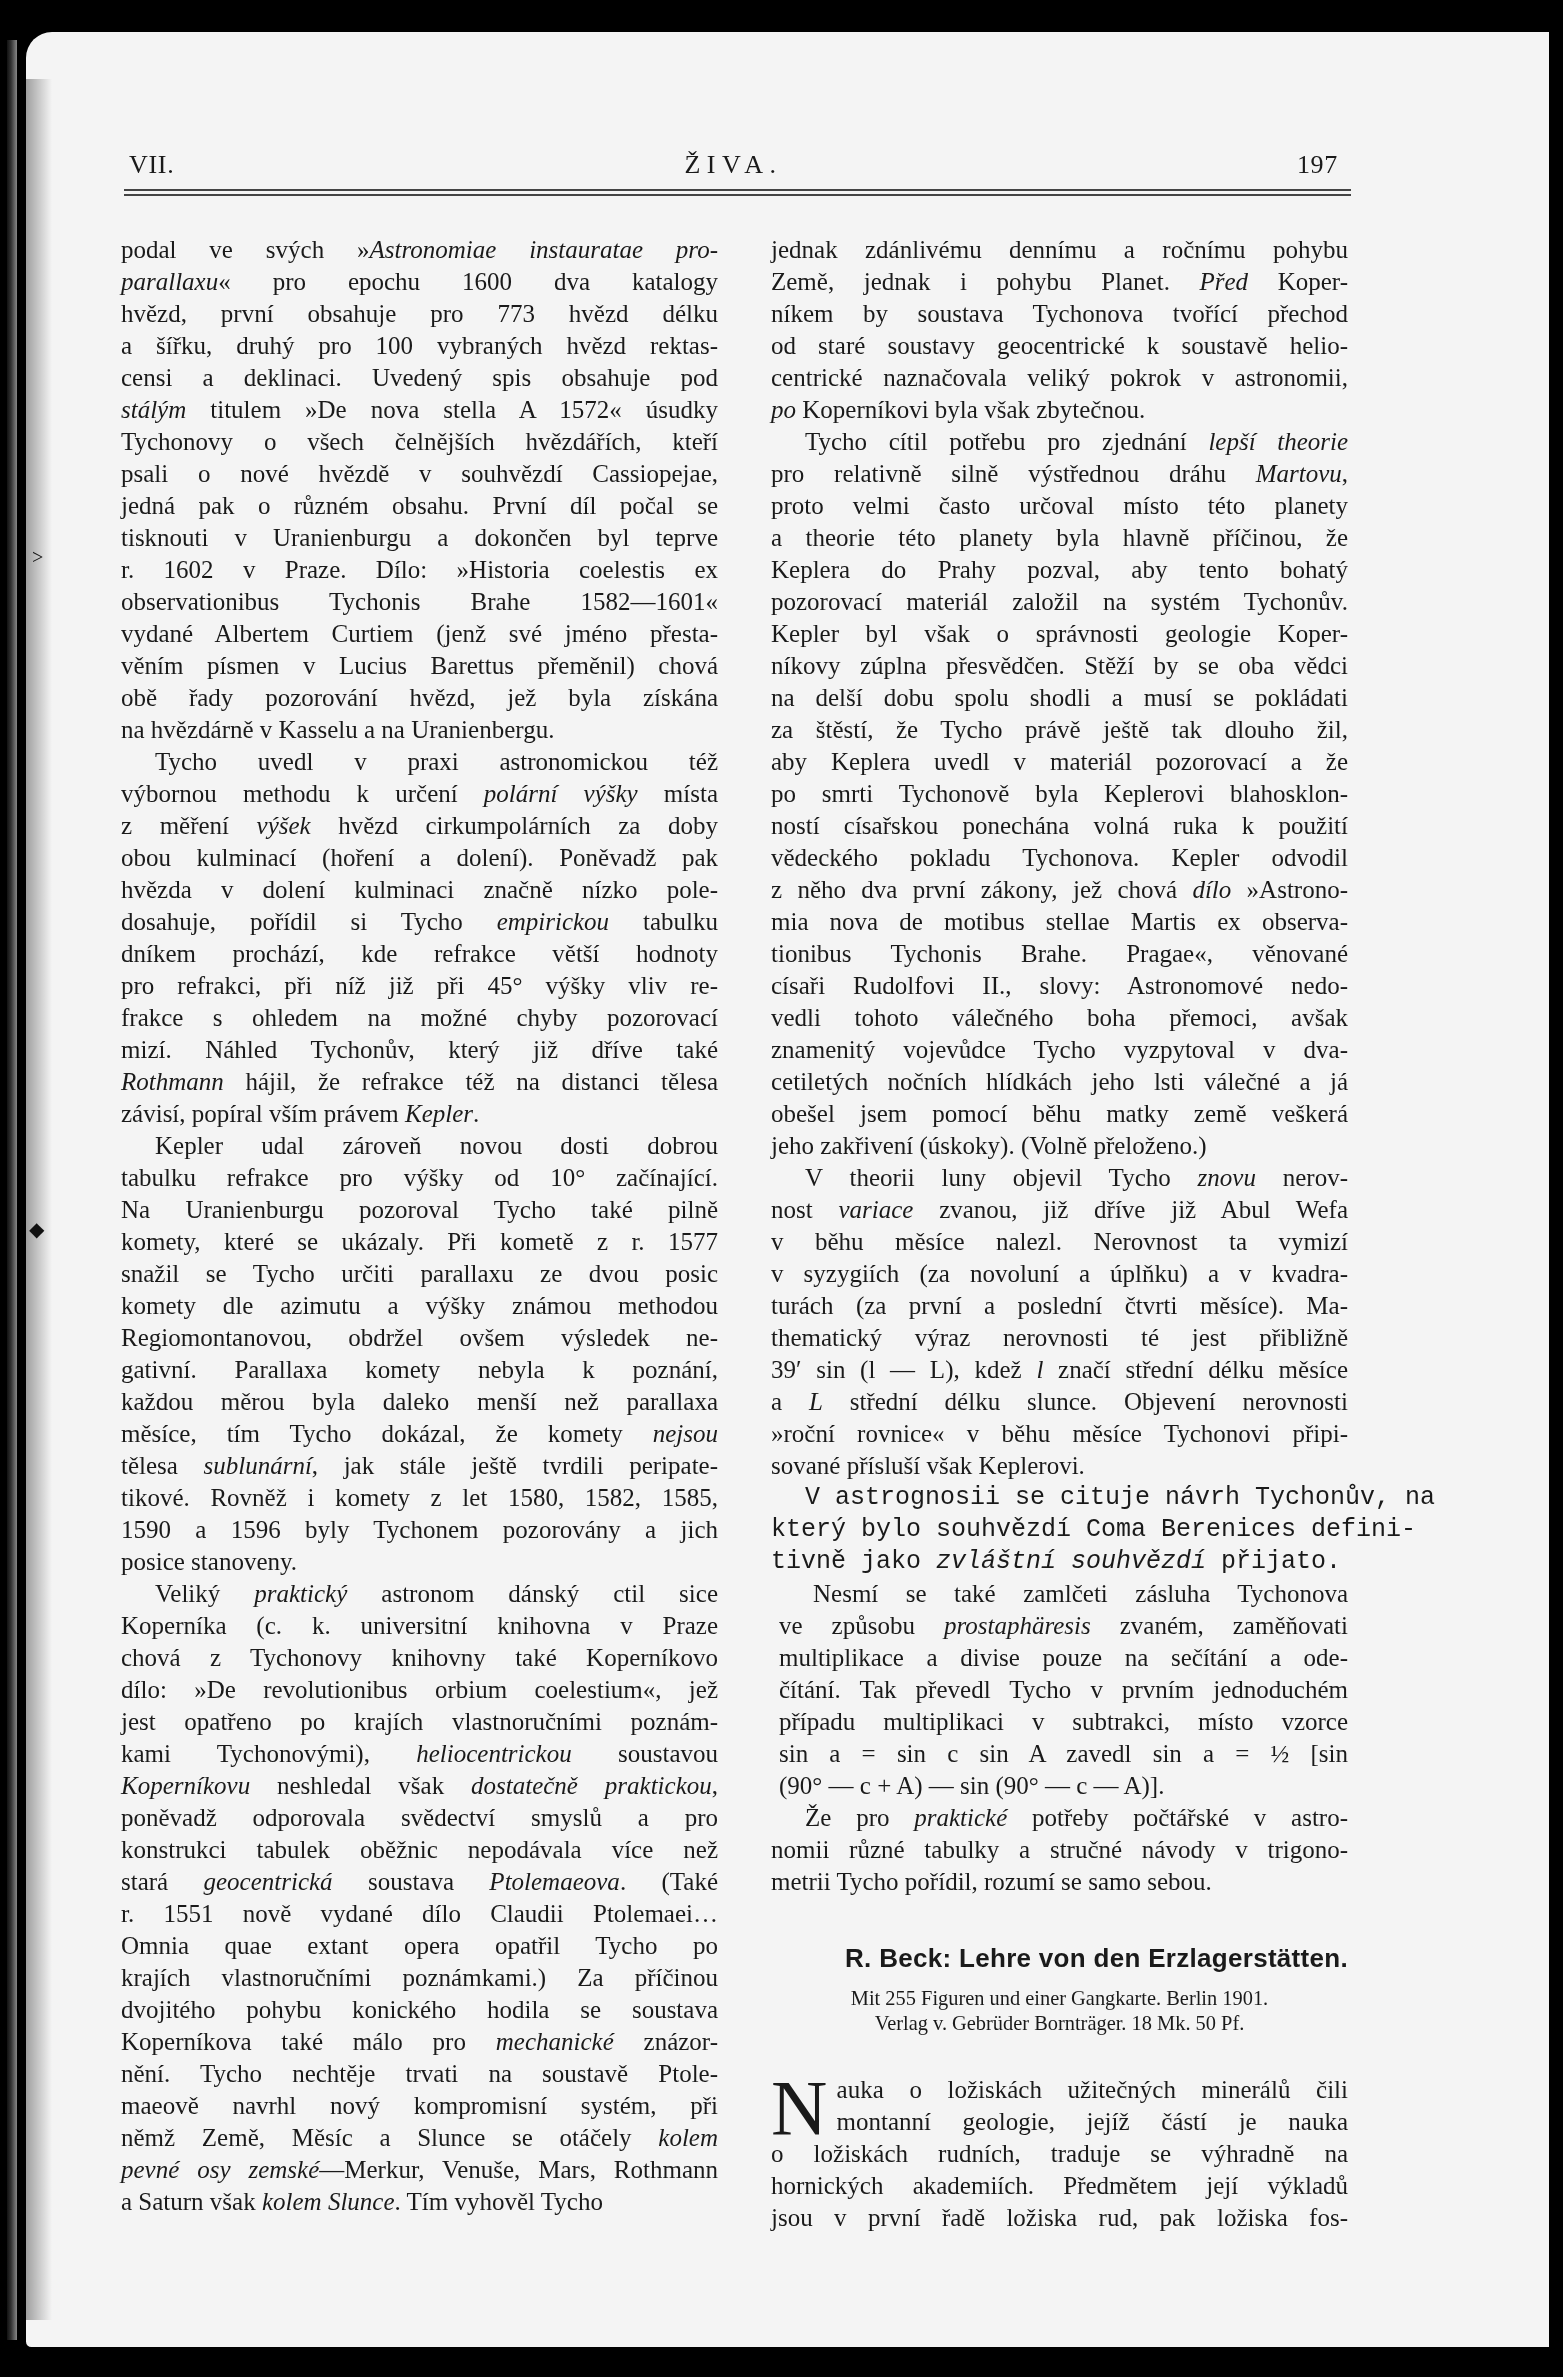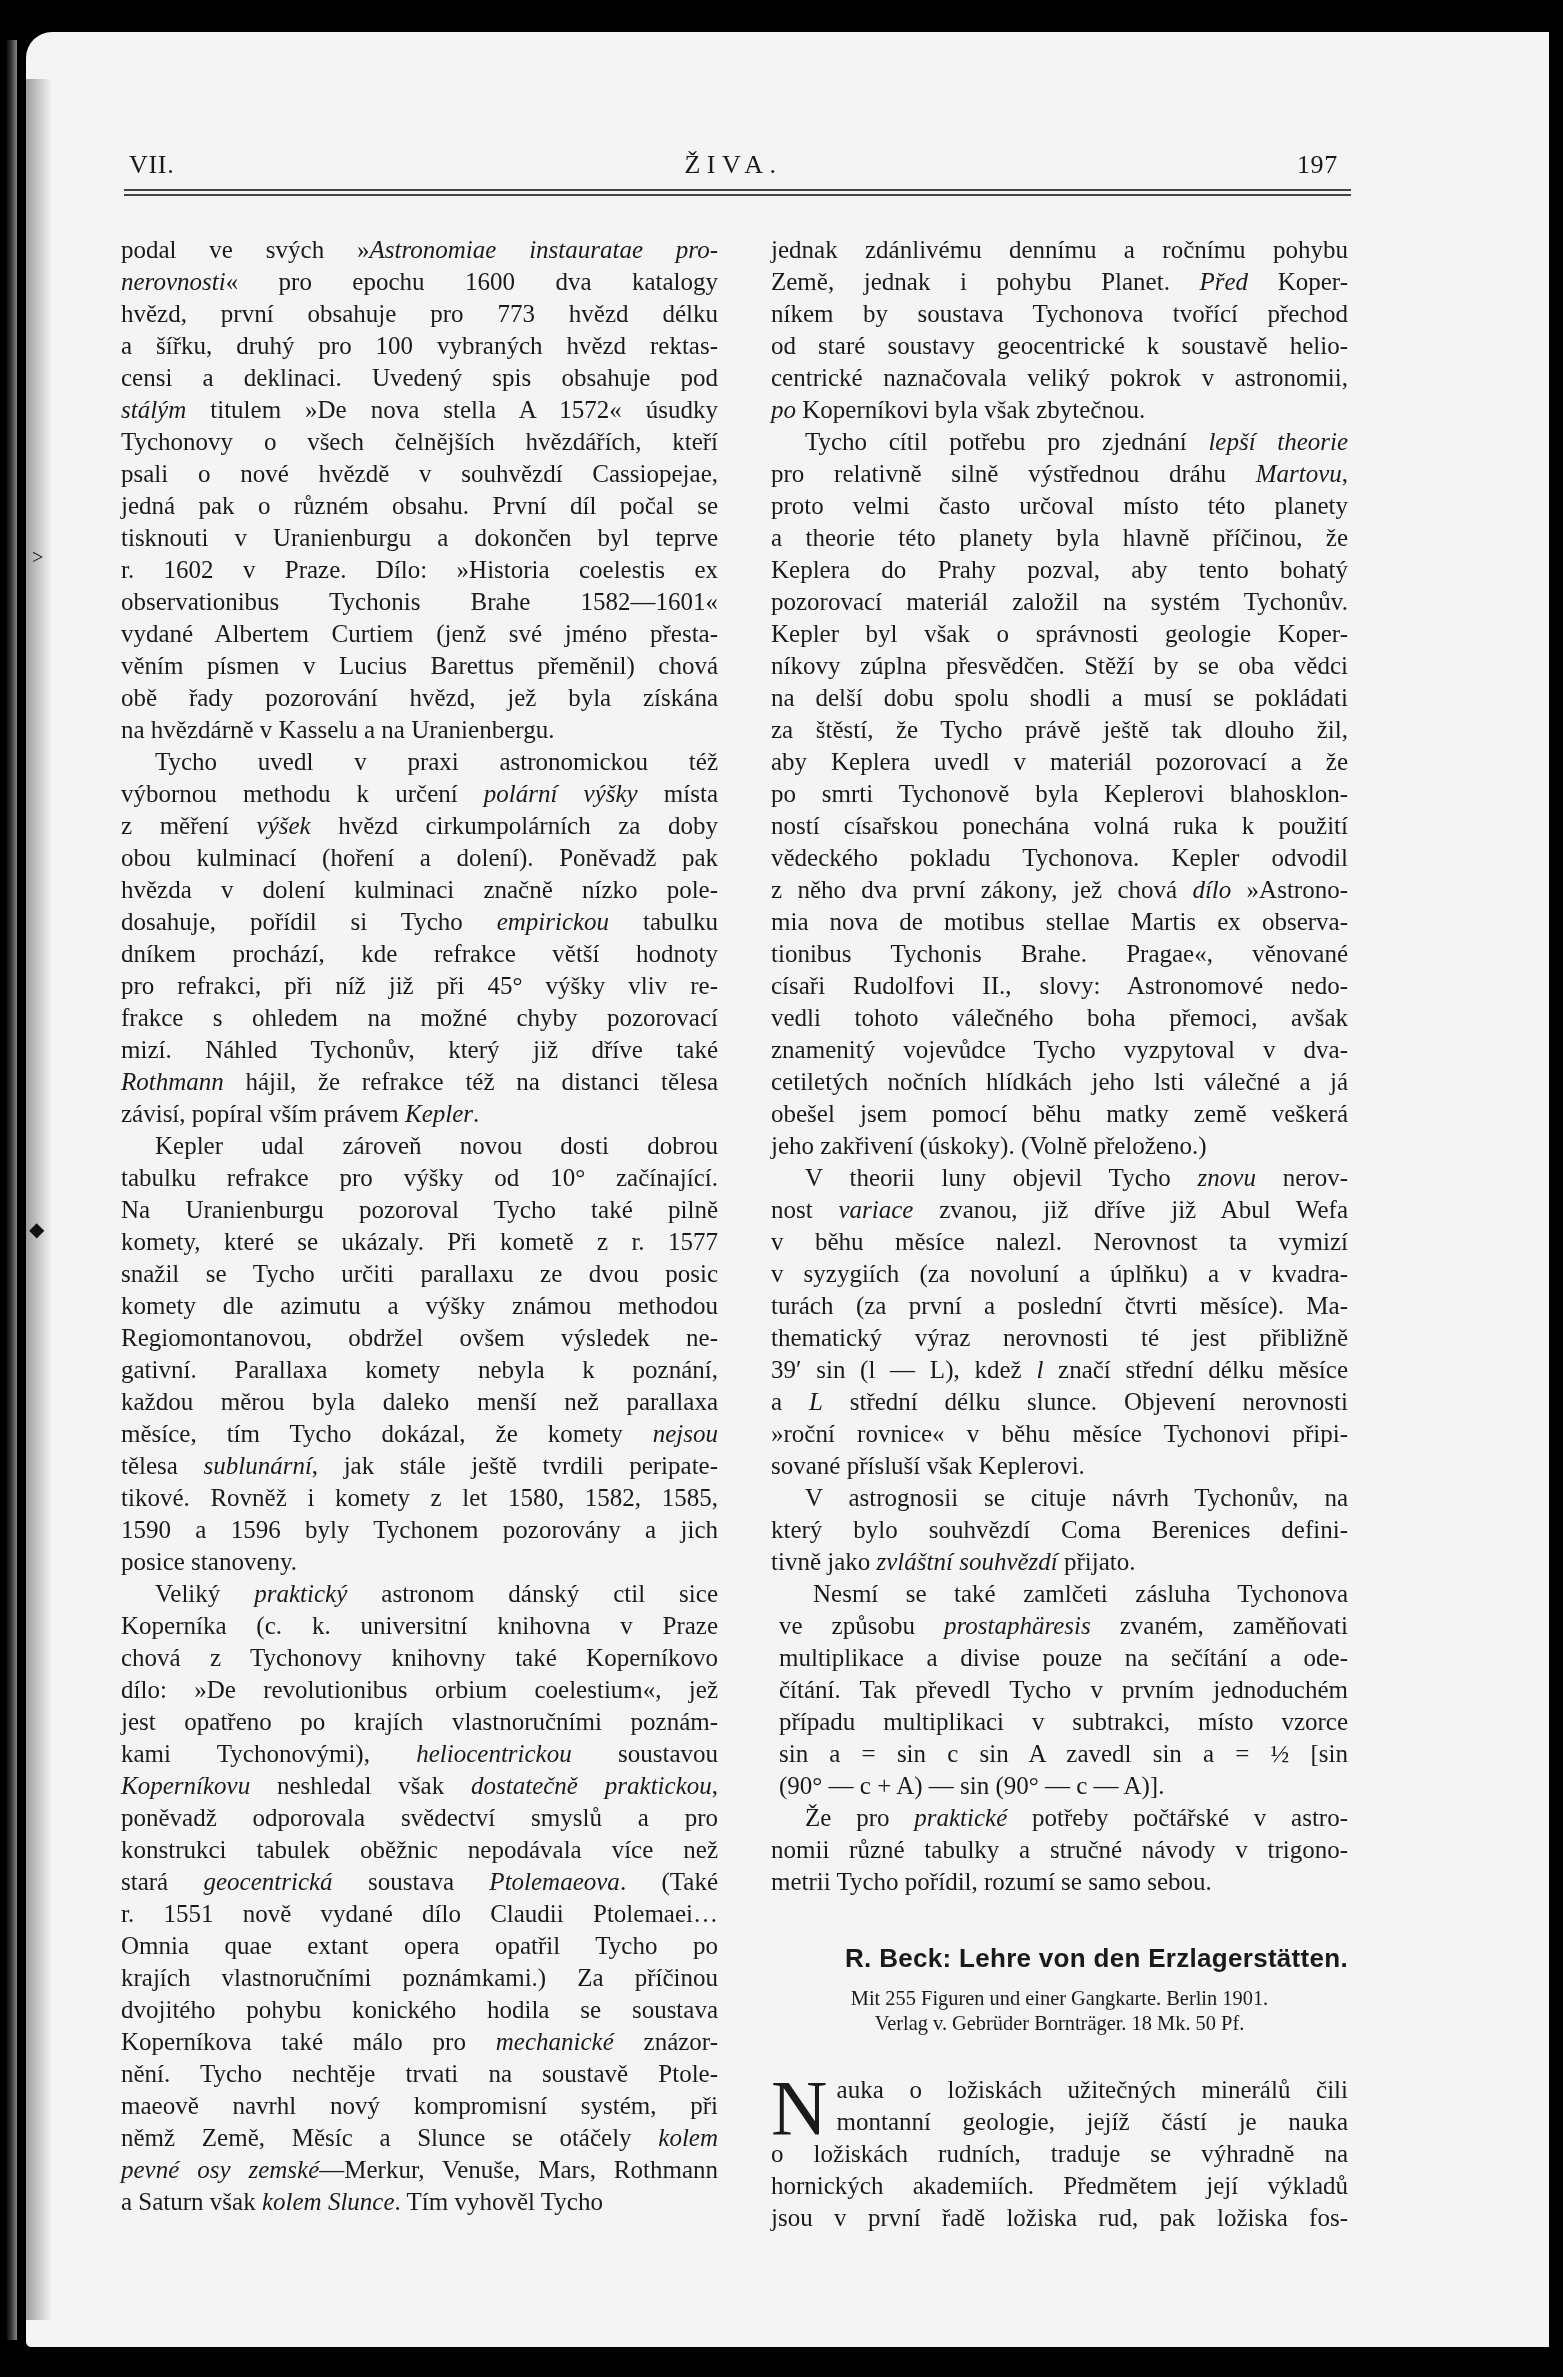--- a/index.html
+++ b/index.html
@@ -68,21 +68,21 @@
 <div class="running-head">
   <span class="vol">VII.</span>
   <span class="title">ŽIVA.</span>
   <span class="pnum">197</span>
 </div>
 <div class="rule"></div>
 
 <div class="col left" id="col-left">
     <p>
       <span class="line"><span>podal ve svých »</span><i>Astronomiae instauratae pro-</i></span>
-      <span class="line"><i>nerovnosti</i><span>« pro epochu 1600 dva katalogy</span></span>
+      <span class="line"><i>parallaxu</i><span>« pro epochu 1600 dva katalogy</span></span>
       <span class="line"><span>hvězd, první obsahuje pro 773 hvězd délku</span></span>
       <span class="line"><span>a šířku, druhý pro 100 vybraných hvězd rektas-</span></span>
       <span class="line"><span>censi a deklinaci. Uvedený spis obsahuje pod</span></span>
       <span class="line"><i>stálým</i><span> titulem »De nova stella A 1572« úsudky</span></span>
       <span class="line"><span>Tychonovy o všech čelnějších hvězdářích, kteří</span></span>
       <span class="line"><span>psali o nové hvězdě v souhvězdí Cassiopejae,</span></span>
       <span class="line"><span>jedná pak o různém obsahu. První díl počal se</span></span>
       <span class="line"><span>tisknouti v Uranienburgu a dokončen byl teprve</span></span>
       <span class="line"><span>r. 1602 v Praze. Dílo: »Historia coelestis ex</span></span>
       <span class="line"><span>observationibus Tychonis Brahe 1582—1601«</span></span>
@@ -185,21 +185,21 @@
         <span class="line"><span>nost </span><i>variace</i><span> zvanou, již dříve již Abul Wefa</span></span>
         <span class="line"><span>v běhu měsíce nalezl. Nerovnost ta vymizí</span></span>
         <span class="line"><span>v syzygiích (za novoluní a úplňku) a v kvadra-</span></span>
         <span class="line"><span>turách (za první a poslední čtvrti měsíce). Ma-</span></span>
         <span class="line"><span>thematický výraz nerovnosti té jest přibližně</span></span>
         <span class="line"><span>39′ sin (l — L), kdež </span><i>l</i><span> značí střední délku měsíce</span></span>
         <span class="line"><span>a </span><i>L</i><span> střední délku slunce. Objevení nerovnosti</span></span>
         <span class="line"><span>»roční rovnice« v běhu měsíce Tychonovi připi-</span></span>
         <span class="line last"><span>sované přísluší však Keplerovi.</span></span>
       </p>
-      <p class="indent" style="text-indent: 0px;">
+      <p class="indent" style="text-indent: 0px; font-family: Liberation Mono, monospace;">
         <span class="line" style="padding-left: 34px;"><span>V astrognosii se cituje návrh Tychonův, na</span></span>
         <span class="line"><span>který bylo souhvězdí Coma Berenices defini-</span></span>
         <span class="line last"><span>tivně jako </span><i>zvláštní souhvězdí</i><span> přijato.</span></span>
       </p>
       <p class="indent" style="text-indent: 0px; margin-left: 8px;">
         <span class="line" style="padding-left: 34px;"><span>Nesmí se také zamlčeti zásluha Tychonova</span></span>
         <span class="line"><span>ve způsobu </span><i>prostaphäresis</i><span> zvaném, zaměňovati</span></span>
         <span class="line"><span>multiplikace a divise pouze na sečítání a ode-</span></span>
         <span class="line"><span>čítání. Tak převedl Tycho v prvním jednoduchém</span></span>
         <span class="line"><span>případu multiplikaci v subtrakci, místo vzorce</span></span>

